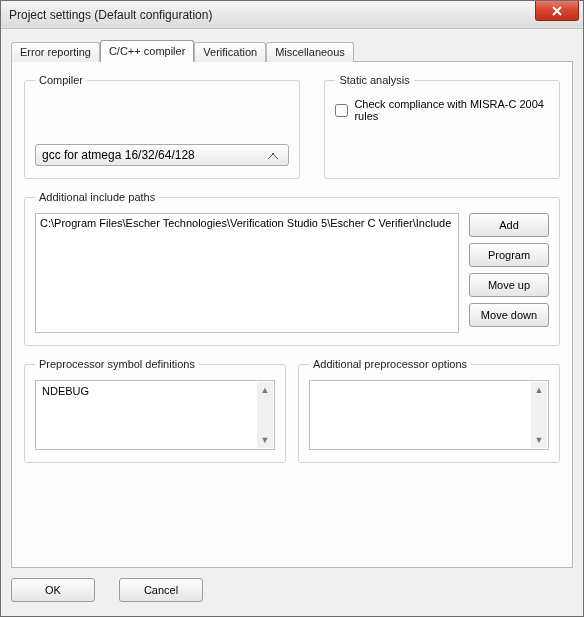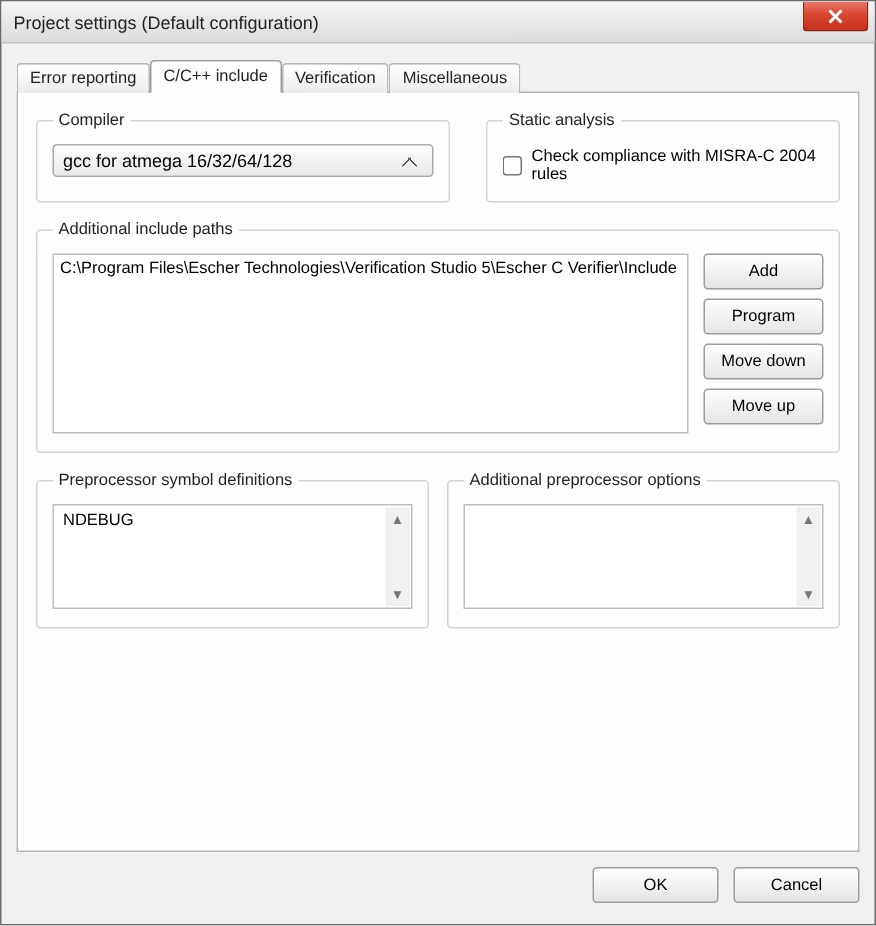--- a/index.html
+++ b/index.html
@@ -124,20 +124,21 @@
     width: 100%;
     height: 22px;
     font: inherit;
     padding: 2px 24px 2px 6px;
     border: 1px solid #aaa;
     border-radius: 3px;
     background:
       linear-gradient(135deg, transparent 45%, #555 45%, #555 55%, transparent 55%) no-repeat calc(100% - 14px) 8px / 6px 6px,
       linear-gradient(45deg, transparent 45%, #555 45%, #555 55%, transparent 55%) no-repeat calc(100% - 10px) 8px / 6px 6px,
       linear-gradient(to bottom, #fefefe, #e8e8e8);
+    margin-top: 48px;
   }
 
   .chk-row { display:flex; align-items:center; gap:6px; font-size:11px; padding-top:2px;justify-content:space-between; }
   .chk-row input[type=checkbox] {
     width:13px; height:13px;
     margin:0;
   }
 
   .paths-body {
     display: flex;
@@ -199,22 +200,22 @@
   }
   .fake-scroll .arrow {
     height:16px;
     display:flex; align-items:center; justify-content:center;
     color:#777;
     font-size:9px;
   }
 
   .dialog-buttons {
     display:flex;
-    justify-content:flex-end;
-    gap:10px;
+    justify-content:flex-start;
+    gap:24px;
     padding: 10px 0 6px 0;
   }
   .dialog-buttons .wbtn {
     width: 84px;
     height: 24px;
   }
 </style>
 </head>
 <body>
 
@@ -225,21 +226,21 @@
       <svg width="10" height="10" viewBox="0 0 10 10">
         <path d="M1 1 L9 9 M9 1 L1 9" stroke="#fff" stroke-width="2" fill="none"></path>
       </svg>
     </div>
   </div>
 
   <div class="client">
 
     <div class="tabstrip">
       <div class="tab">Error reporting</div>
-      <div class="tab active">C/C++ include</div>
+      <div class="tab active">C/C++ compiler</div>
       <div class="tab">Verification</div>
       <div class="tab">Miscellaneous</div>
     </div>
 
     <div class="tabpage">
 
       <div class="row1">
         <fieldset class="group compiler-group">
           <legend>Compiler</legend>
           <select class="dropdown">
@@ -258,22 +259,22 @@
 
       <fieldset class="group">
         <legend>Additional include paths</legend>
         <div class="paths-body">
           <div class="paths-list">
             <div class="path-item">C:\Program Files\Escher Technologies\Verification Studio 5\Escher C Verifier\Include</div>
           </div>
           <div class="paths-buttons">
             <button class="wbtn">Add</button>
             <button class="wbtn">Program</button>
+            <button class="wbtn">Move up</button>
             <button class="wbtn">Move down</button>
-            <button class="wbtn">Move up</button>
           </div>
         </div>
       </fieldset>
 
       <div class="row3">
         <fieldset class="group">
           <legend>Preprocessor symbol definitions</legend>
           <div class="multiline-wrap">
             <div class="content">NDEBUG</div>
             <div class="fake-scroll">

